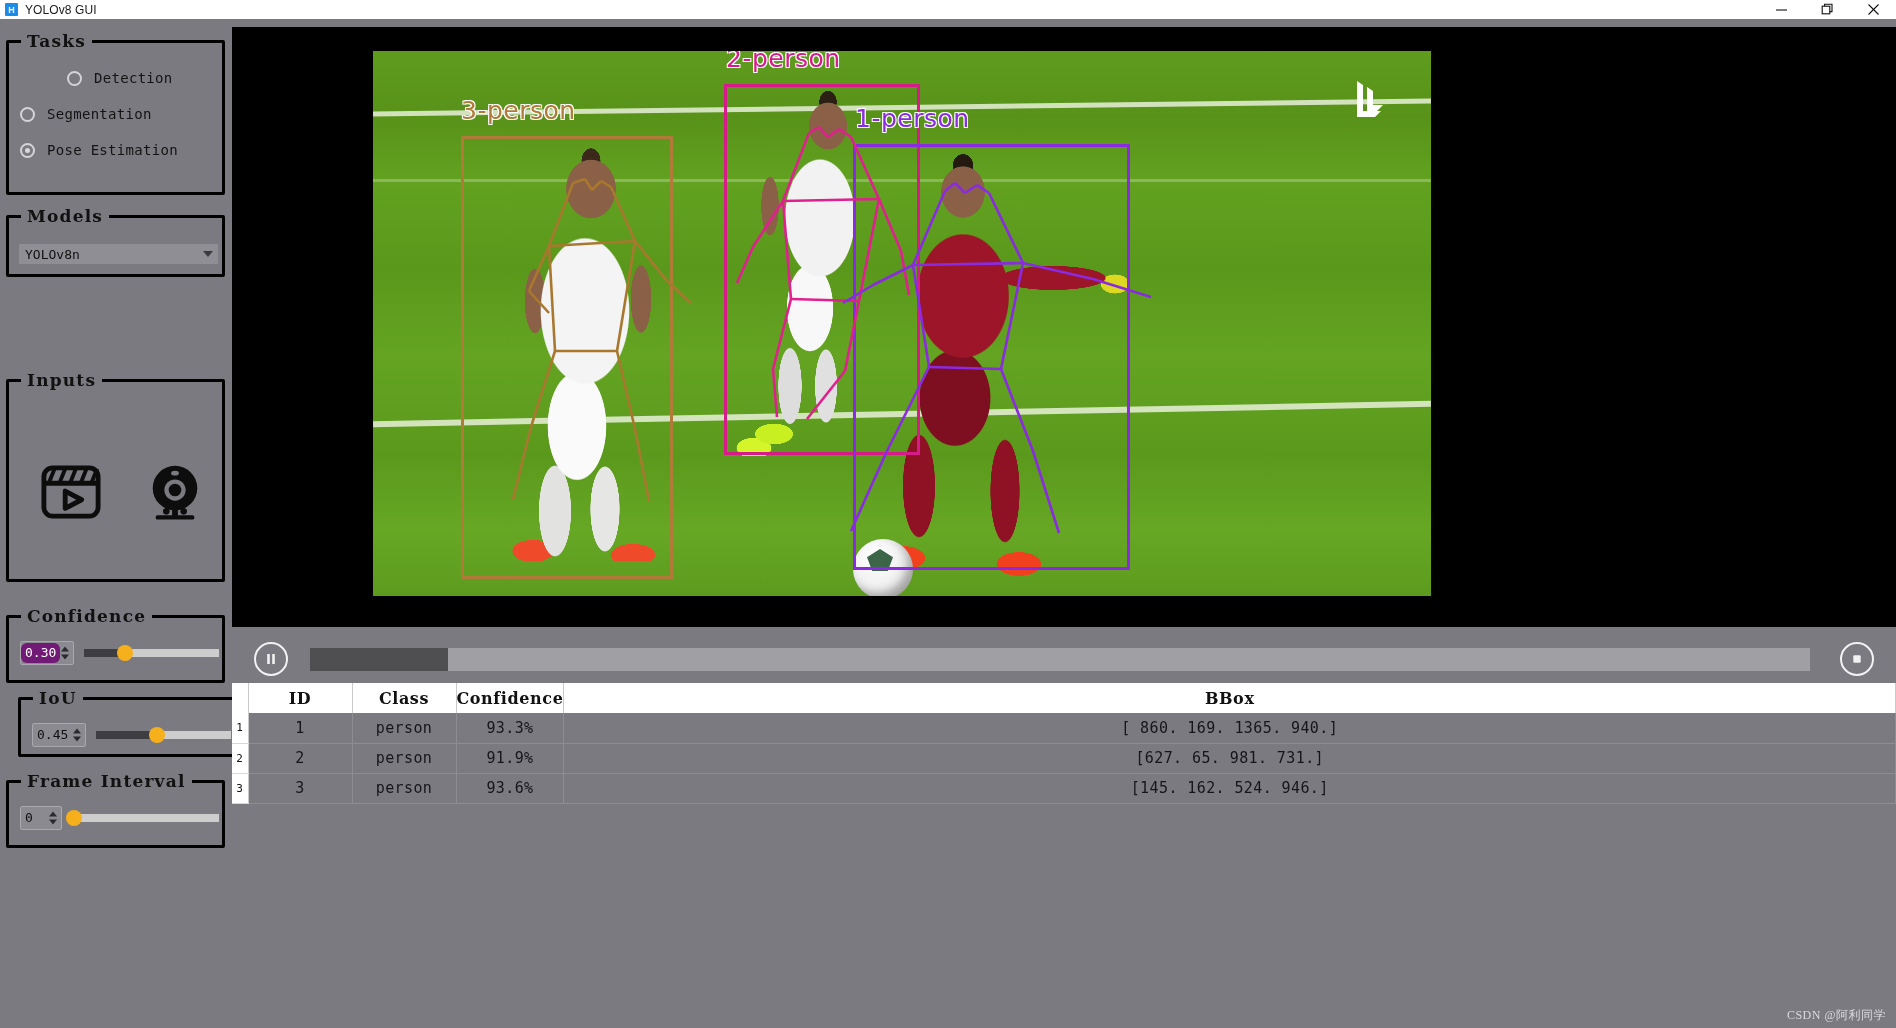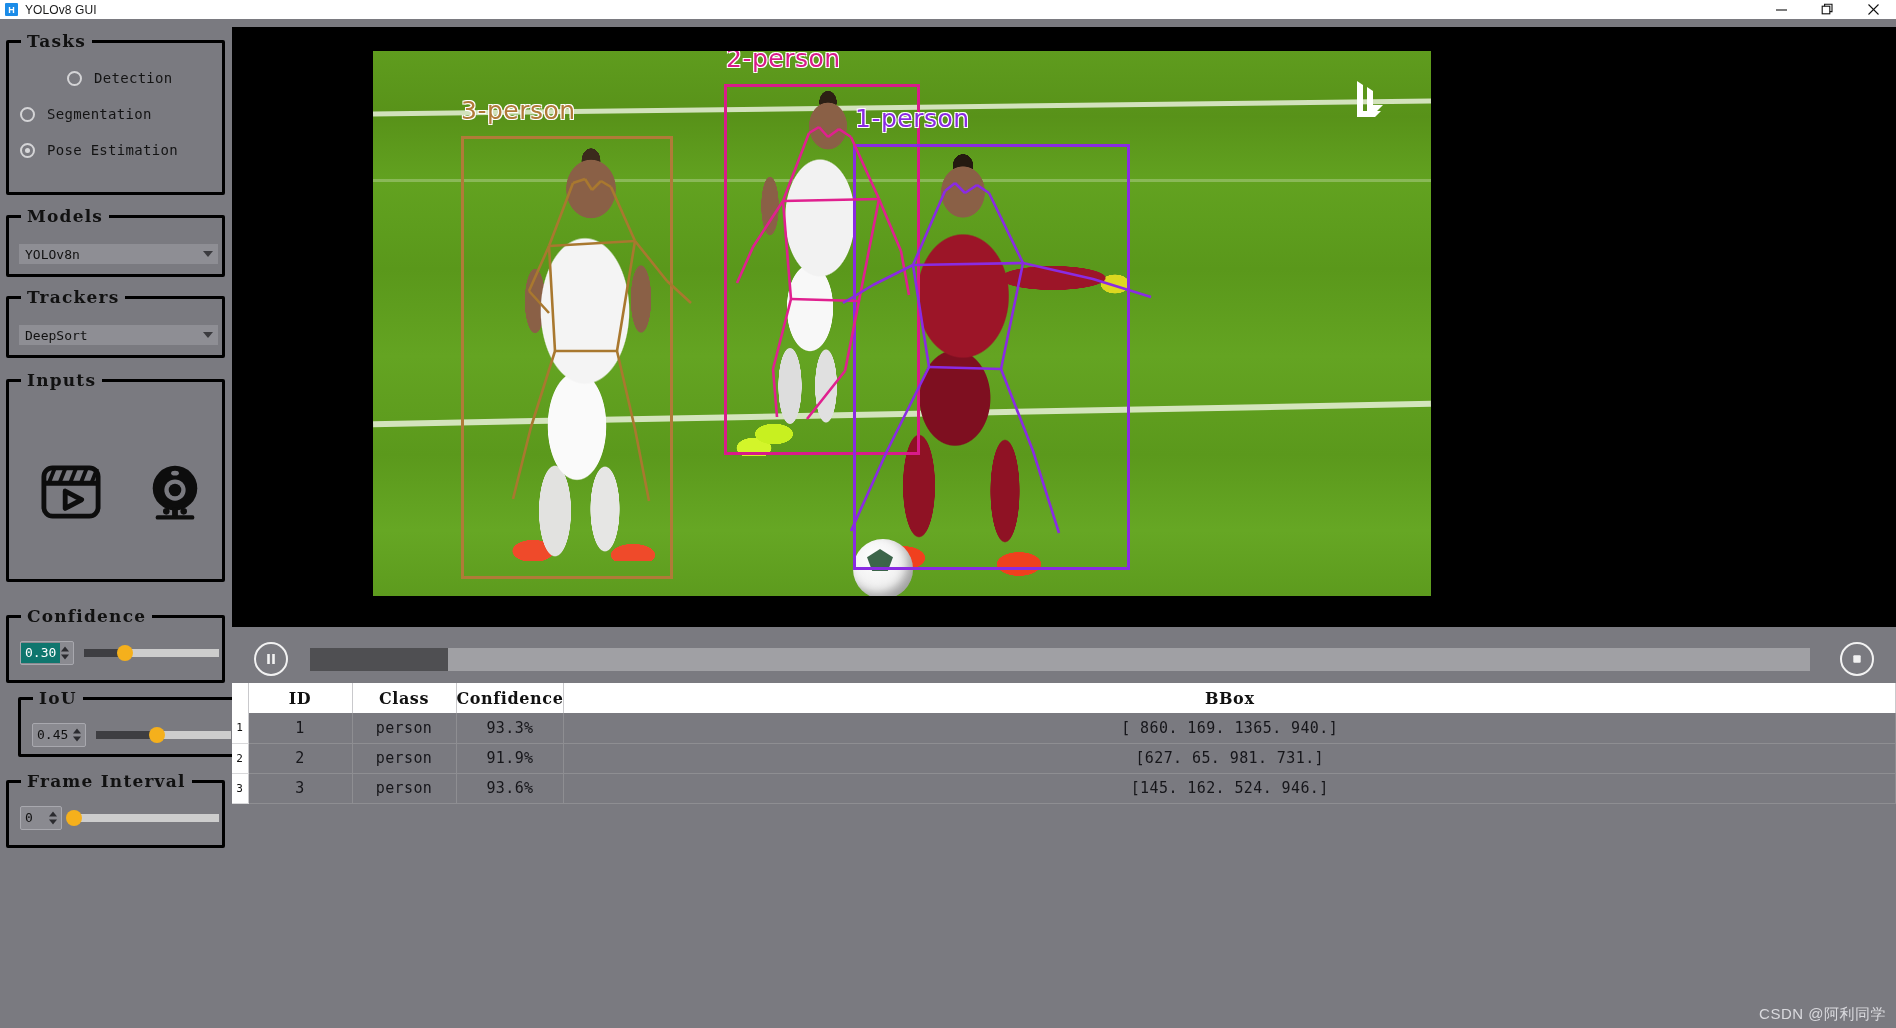--- a/index.html
+++ b/index.html
@@ -130,21 +130,21 @@
     position: absolute;
     height: 24px;
     background: #8a8a90;
     border: 1px solid #a8a8ae;
     border-radius: 2px;
     display: flex; align-items: center;
     font-family: "DejaVu Sans Mono", monospace;
     font-size: 13px; color: #111;
   }
   .spin .val { padding: 0 4px; line-height: 20px; }
-  .spin .val.sel { background: #0f766e; color: #ffffff; }
+  .spin .val.sel { background: #701a75; color: #ffffff; border-radius: 6px; }
   .spin .steppers {
     position: absolute; right: 4px; top: 50%;
     transform: translateY(-50%);
     display: flex; flex-direction: column; gap: 3px;
     color: #2b2b2f;
   }
   .spin .steppers div { width: 0; height: 0; }
   .spin .steppers .up {
     border-left: 4px solid transparent;
     border-right: 4px solid transparent;
@@ -287,22 +287,22 @@
     width: 16px; border-right: 1px solid #c9c9cc;
     border-bottom: 1px solid #d8d8da;
   }
   .col-id    { width: 104px; }
   .col-class { width: 104px; }
   .col-conf  { width: 104px; }
 
   
   #watermark {
     position: absolute; right: 10px; bottom: 4px;
-    font-family: Liberation Sans, sans-serif;
-    font-size: 15px;
+    font-family: Liberation Serif, serif;
+    font-size: 12px;
     color: #d9d9dd;
     letter-spacing: 0.5px;
     text-align: right;
   }
 </style>
 </head>
 <body>
 
 <div id="titlebar">
   <div id="app-icon">H</div>
@@ -352,27 +352,20 @@
   </div>
 
   <div class="group" style="left:6px; top:196px; width:219px; height:62px;">
     <div class="group-title">Models</div>
     <div class="combo" style="left:10px; top:26px; width:199px;">
       <span>YOLOv8n</span>
       <span class="arrow"></span>
     </div>
   </div>
 
-  <div class="group" style="left:6px; top:277px; width:219px; height:62px;">
-    <div class="group-title">Trackers</div>
-    <div class="combo" style="left:10px; top:26px; width:199px;">
-      <span>DeepSort</span>
-      <span class="arrow"></span>
-    </div>
-  </div>
 
   <div class="group" style="left:6px; top:360px; width:219px; height:203px;">
     <div class="group-title">Inputs</div>
 
     <div class="icon-btn" style="left:28px; top:76px; width:68px; height:68px;">
       <svg width="62" height="60" viewBox="0 0 64 62">
         <rect x="4" y="6" width="56" height="50" rx="9" ry="9" fill="none" stroke="#0d0d0d" stroke-width="5"></rect>
         <line x1="4" y1="22" x2="60" y2="22" stroke="#0d0d0d" stroke-width="5"></line>
         <line x1="15" y1="7" x2="9" y2="22" stroke="#0d0d0d" stroke-width="4"></line>
         <line x1="26" y1="7" x2="20" y2="22" stroke="#0d0d0d" stroke-width="4"></line>

